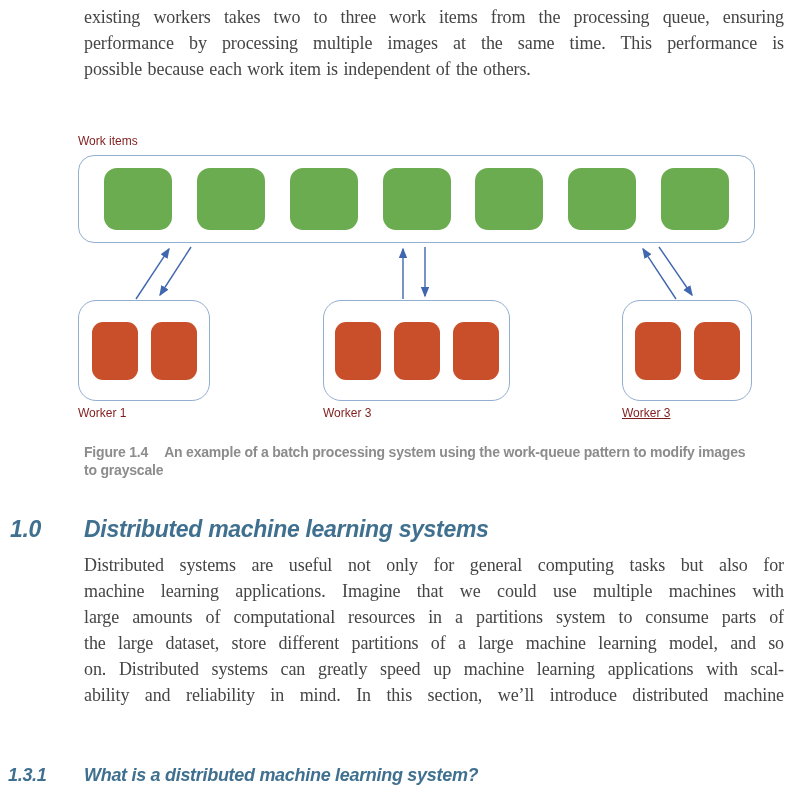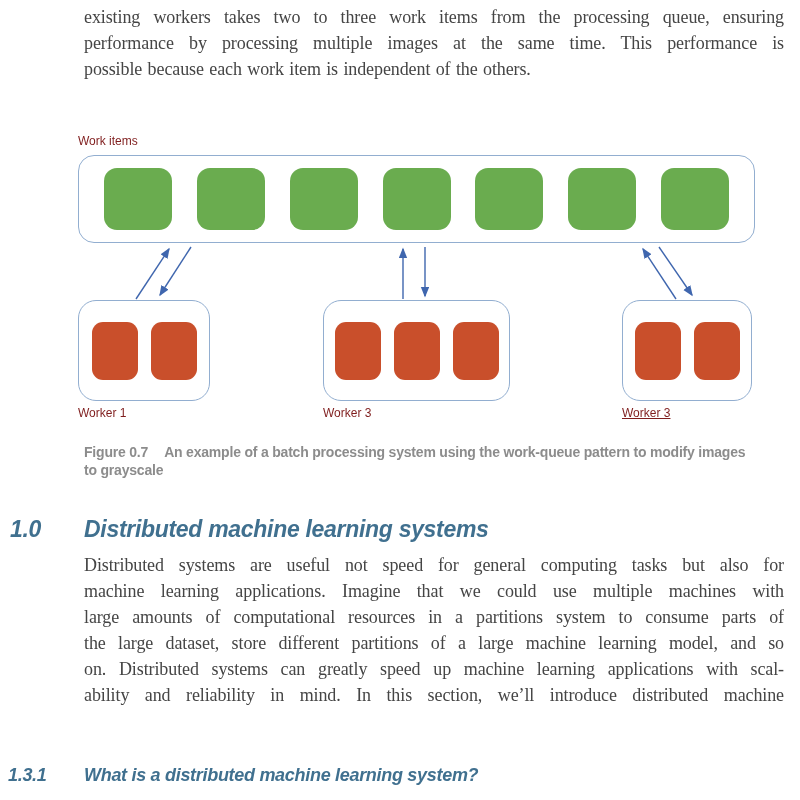--- a/index.html
+++ b/index.html
@@ -102,31 +102,31 @@
   <div class="worker-box" style="left:622px;width:130px;">
       <div class="task-item"></div>
       <div class="task-item"></div>
     </div>
 
   <div class="dia-label" style="left:78px;top:406px;width:132px;">Worker 1</div>
   <div class="dia-label" style="left:323px;top:406px;width:187px;">Worker 3</div>
   <div class="dia-label" style="left:622px;top:406px;width:130px;text-decoration:underline;">Worker 3</div>
 
   <div class="caption">
-    <div><span class="fig-label">Figure 0.7</span><span>An example of a batch processing system using the work-queue pattern to modify images</span></div>
+    <div><span class="fig-label">Figure 1.4</span><span>An example of a batch processing system using the work-queue pattern to modify images</span></div>
     <div>to grayscale</div>
   </div>
 
   <div class="sec-head h-section">
     <span class="num">1.0</span>
     <span class="title">Distributed machine learning systems</span>
   </div>
 
   <div class="para" style="top:552px;">
-    <div class="ln">Distributed systems are useful not speed for general computing tasks but also for</div>
+    <div class="ln">Distributed systems are useful not only for general computing tasks but also for</div>
     <div class="ln">machine learning applications. Imagine that we could use multiple machines with</div>
     <div class="ln">large amounts of computational resources in a partitions system to consume parts of</div>
     <div class="ln">the large dataset, store different partitions of a large machine learning model, and so</div>
     <div class="ln">on. Distributed systems can greatly speed up machine learning applications with scal-</div>
     <div class="ln">ability and reliability in mind. In this section, we’ll introduce distributed machine</div>
   </div>
 
   <div class="sec-head h-subsection">
     <span class="num">1.3.1</span>
     <span class="title">What is a distributed machine learning system?</span>

